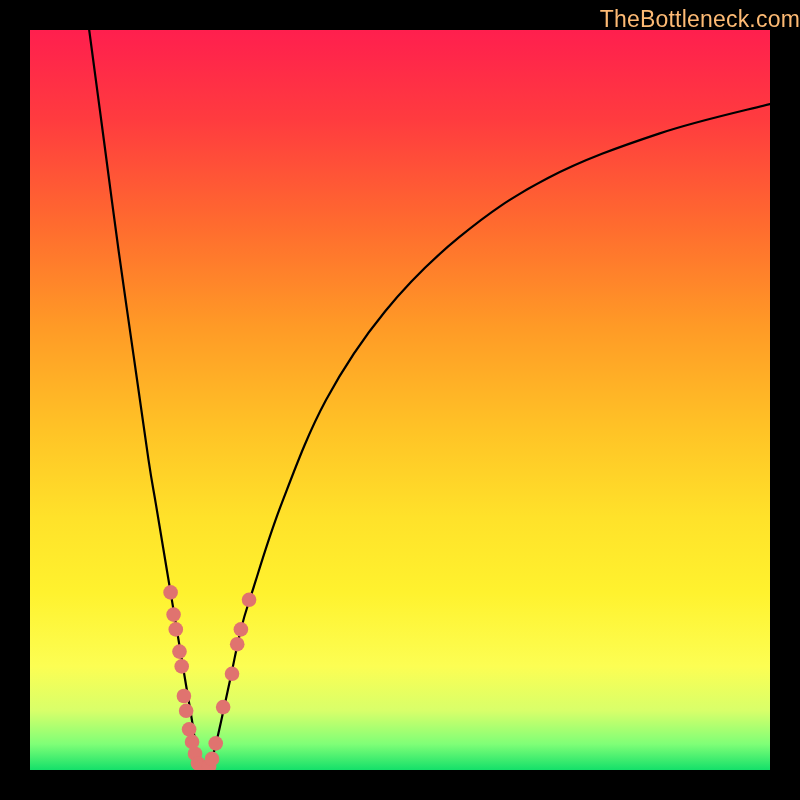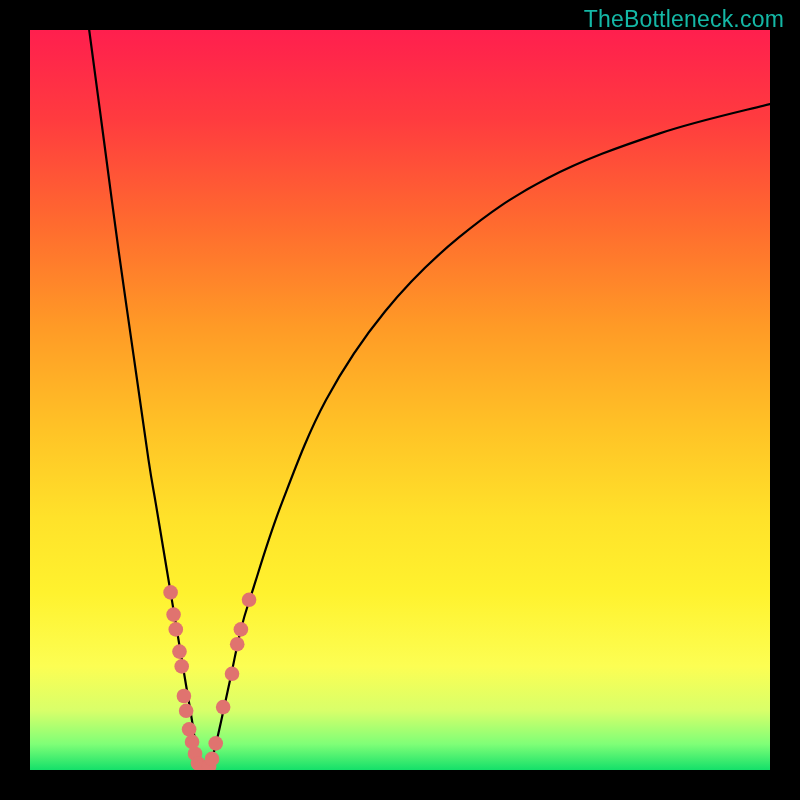--- a/index.html
+++ b/index.html
@@ -30,22 +30,22 @@
   .gradient {
     position: absolute;
     left: 0;
     top: 0;
     width: 100%;
     height: 100%;
   }
   .watermark {
     position: absolute;
     top: 6px;
-    right: 16px;
-    color: #14b8a6;
+    right: 0;
+    color: #fdba74;
     font-size: 23px;
     font-weight: 400;
     letter-spacing: 0.2px;
     font-family: Arial, Helvetica, sans-serif;
     text-align: right;
   }
   svg.curves {
     position: absolute;
     left: 0;
     top: 0;

